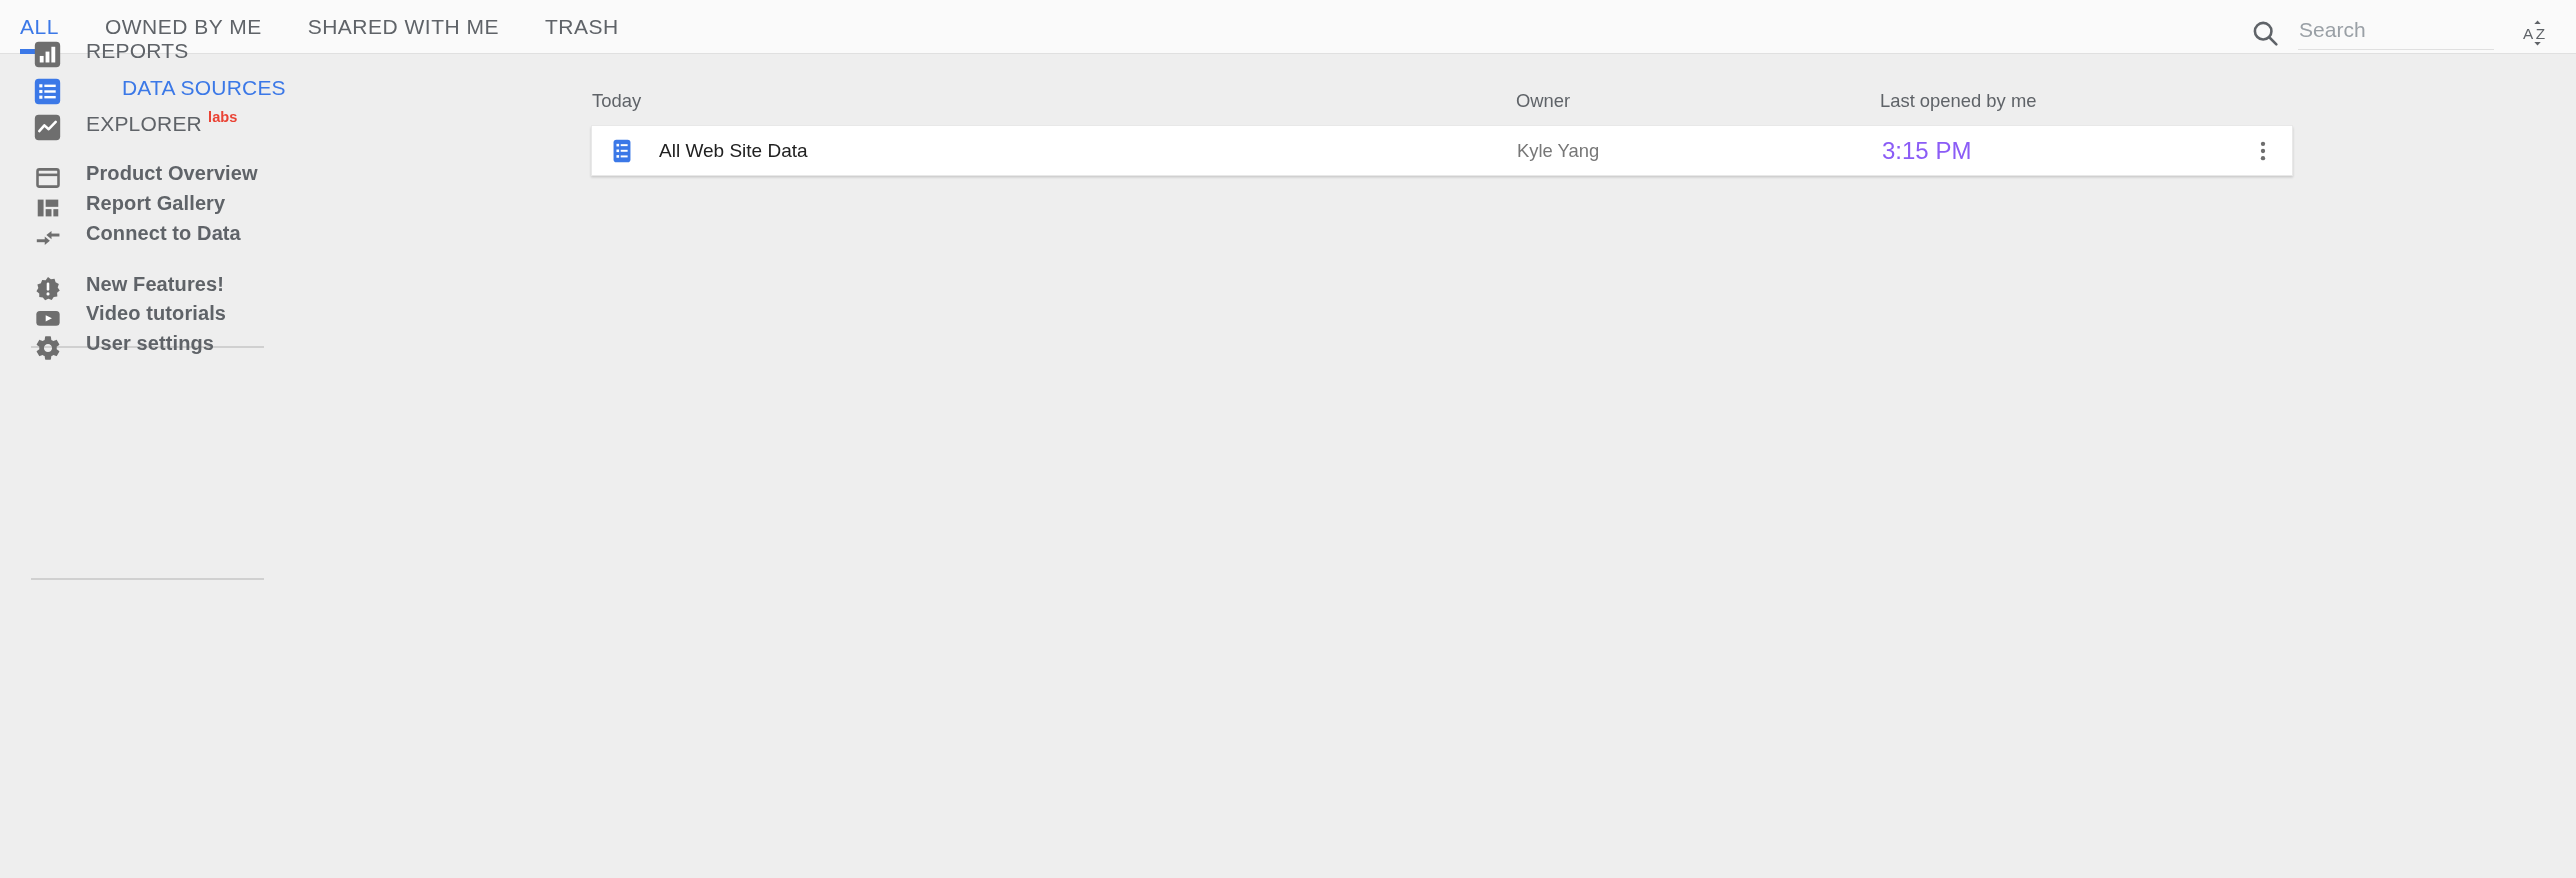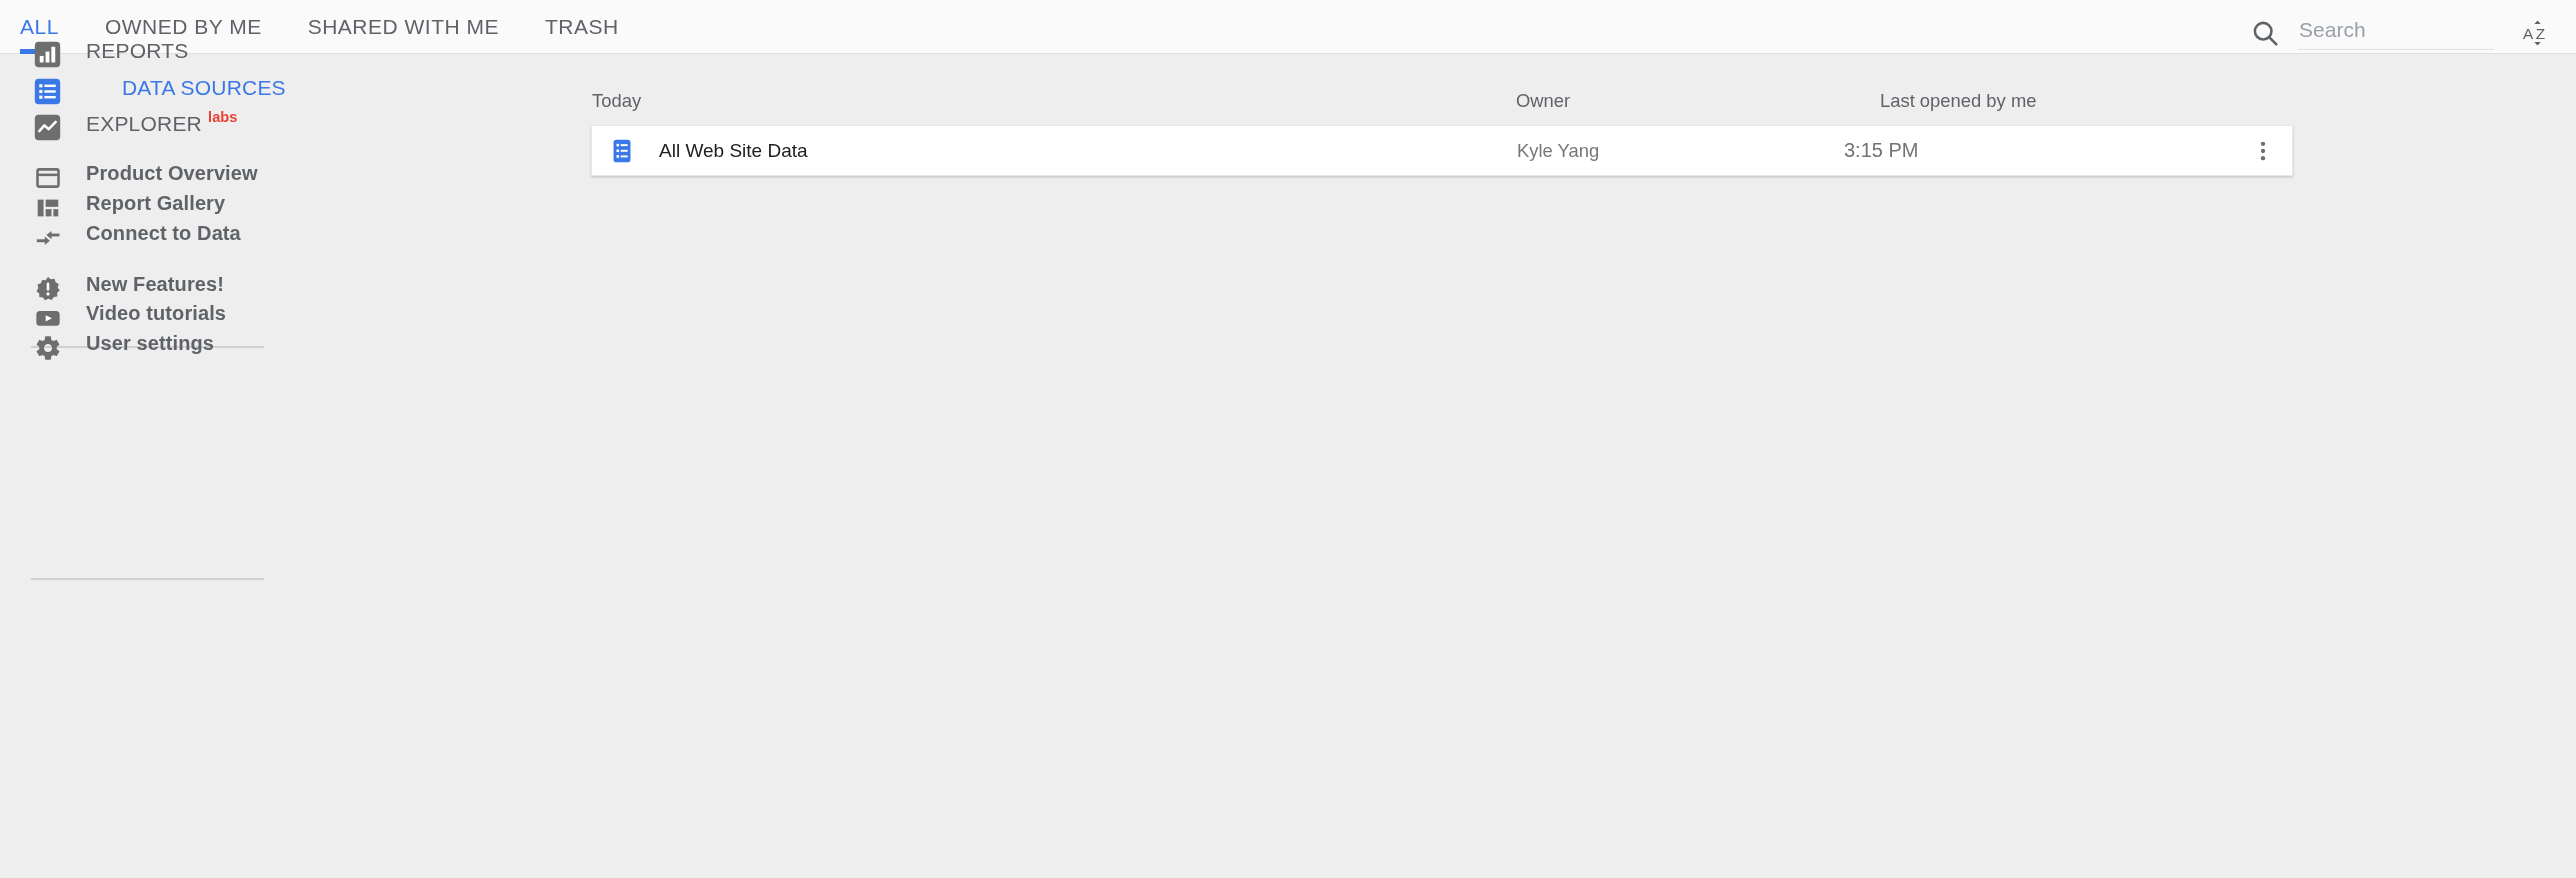--- a/index.html
+++ b/index.html
@@ -242,23 +242,23 @@
   .card-owner {
     position: absolute;
     left: 925px;
     font-size: 18.4px;
     color: #777777;
     white-space: nowrap;
   }
 
   .card-time {
     position: absolute;
-    left: 1252px;
-    font-size: 20px;
-    color: #737373;
+    left: 1290px;
+    font-size: 24px;
+    color: #8b5cf6;
     white-space: nowrap;
   }
 
   .card-menu {
     position: absolute;
     right: 7.7px;
     width: 43px;
     height: 43px;
     display: flex;
     align-items: center;

